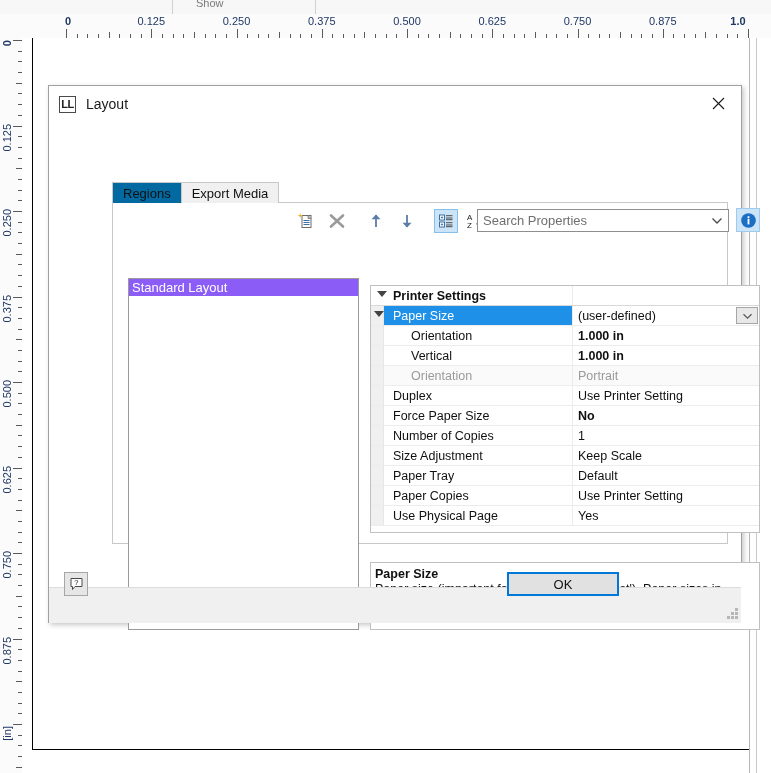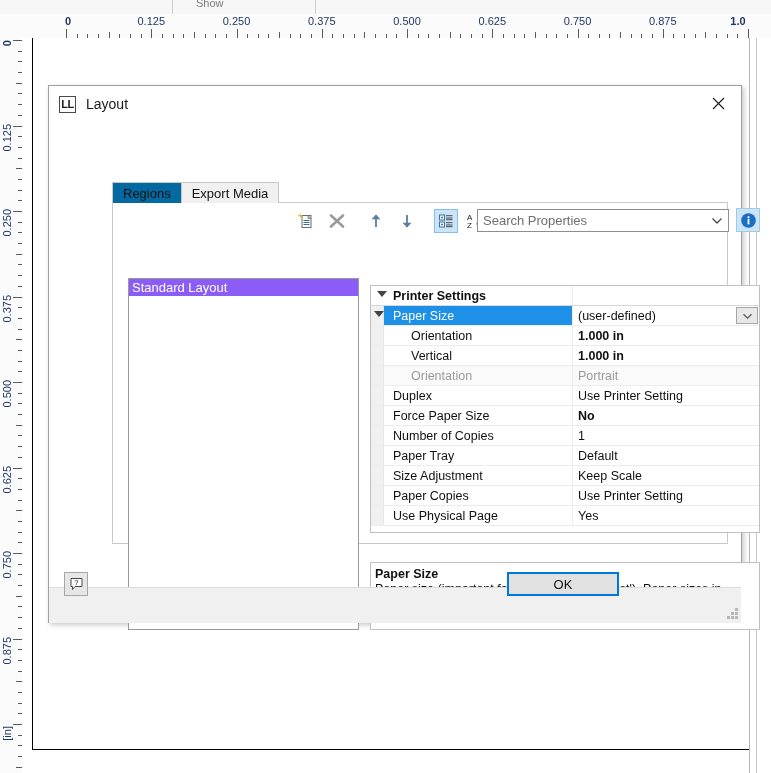--- a/index.html
+++ b/index.html
@@ -791,28 +791,28 @@
       </div>
 
       <div class="prow">
         <div class="gutter"></div>
         <div class="pname">Number of Copies</div>
         <div class="pval">1</div>
       </div>
 
       <div class="prow">
         <div class="gutter"></div>
+        <div class="pname">Size Adjustment</div>
+        <div class="pval">Keep Scale</div>
+      </div>
+
+      <div class="prow">
+        <div class="gutter"></div>
         <div class="pname">Paper Tray</div>
         <div class="pval">Default</div>
-      </div>
-
-      <div class="prow">
-        <div class="gutter"></div>
-        <div class="pname">Size Adjustment</div>
-        <div class="pval">Keep Scale</div>
       </div>
 
       <div class="prow">
         <div class="gutter"></div>
         <div class="pname">Paper Copies</div>
         <div class="pval">Use Printer Setting</div>
       </div>
 
       <div class="prow">
         <div class="gutter"></div>

